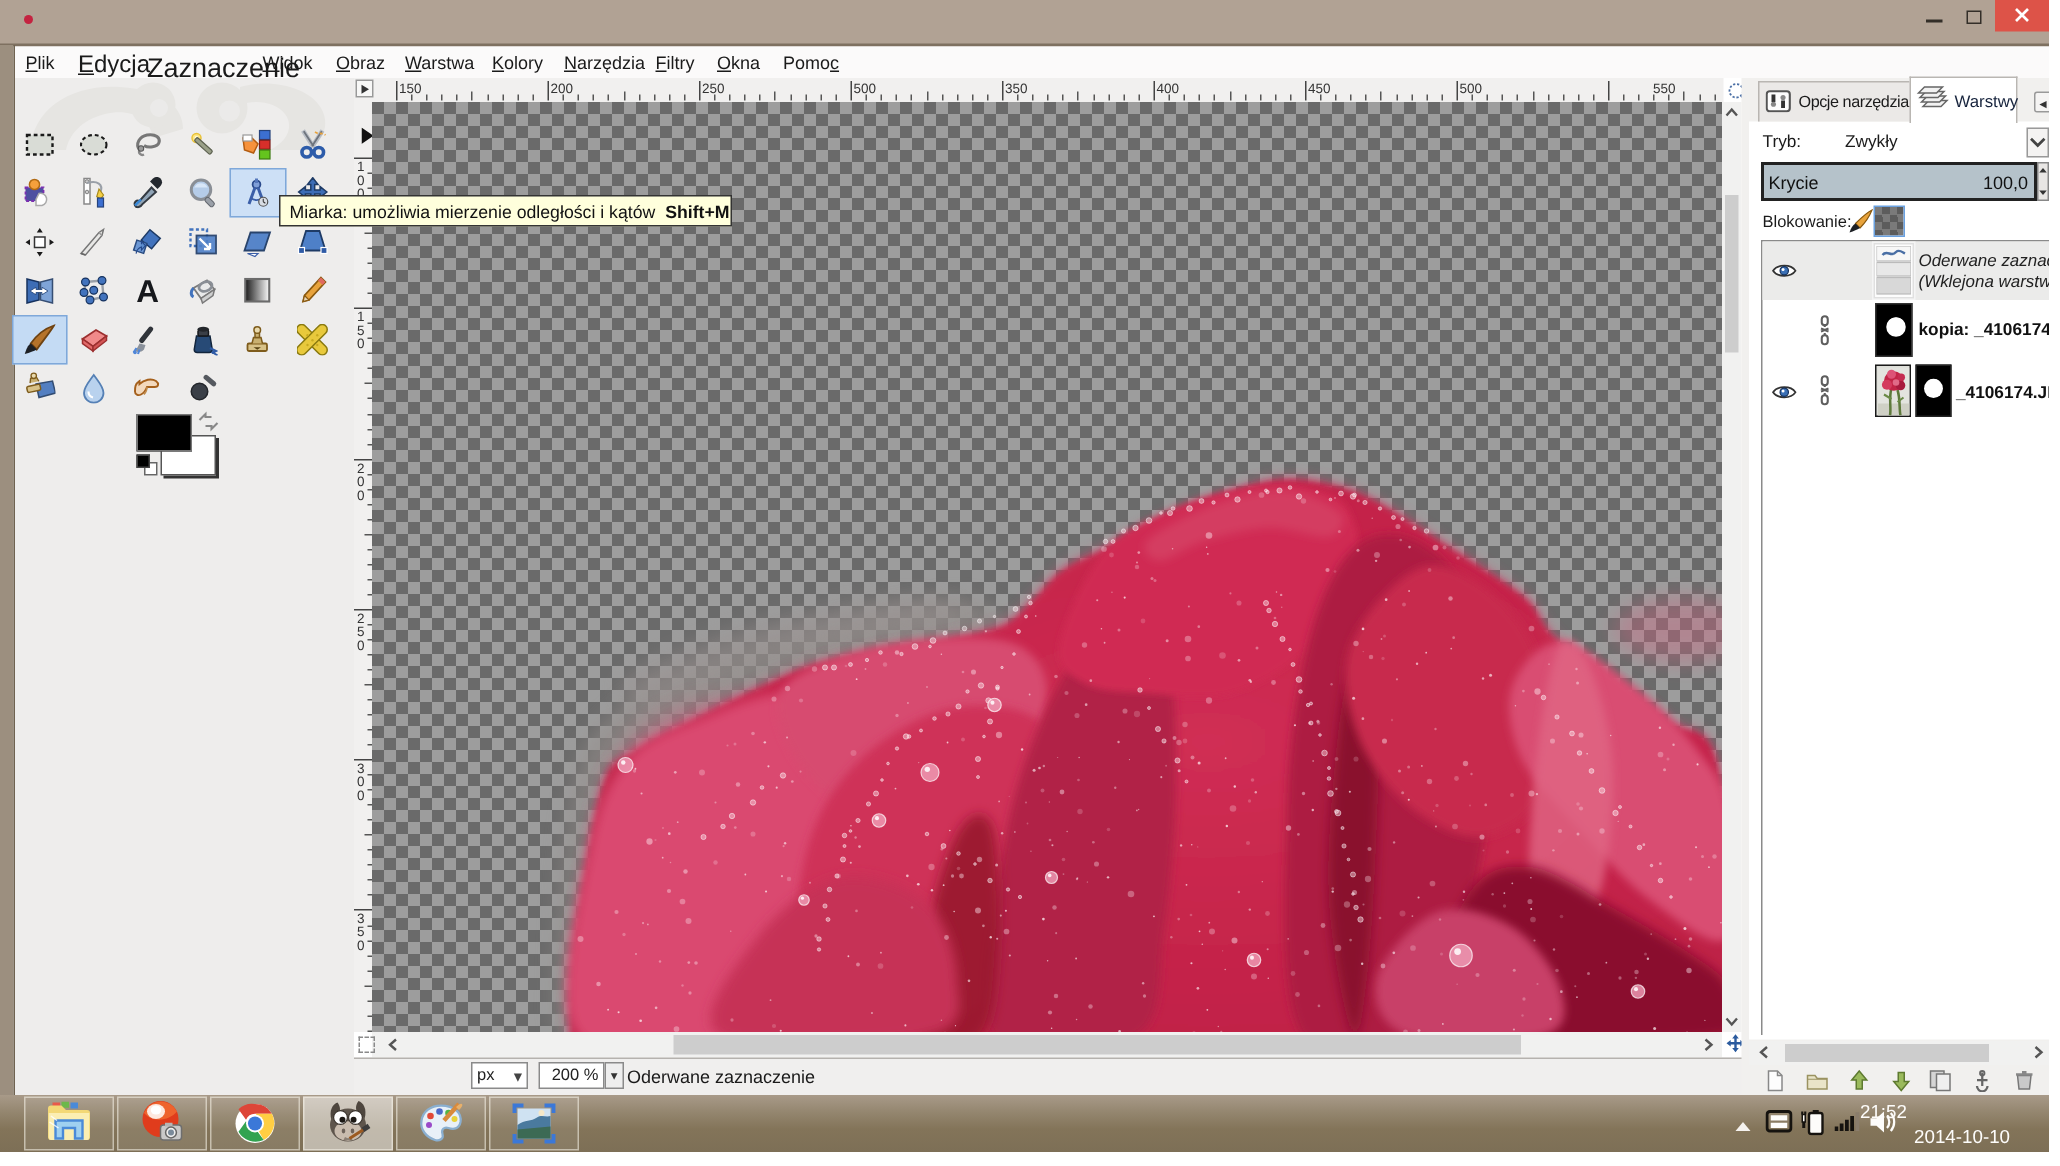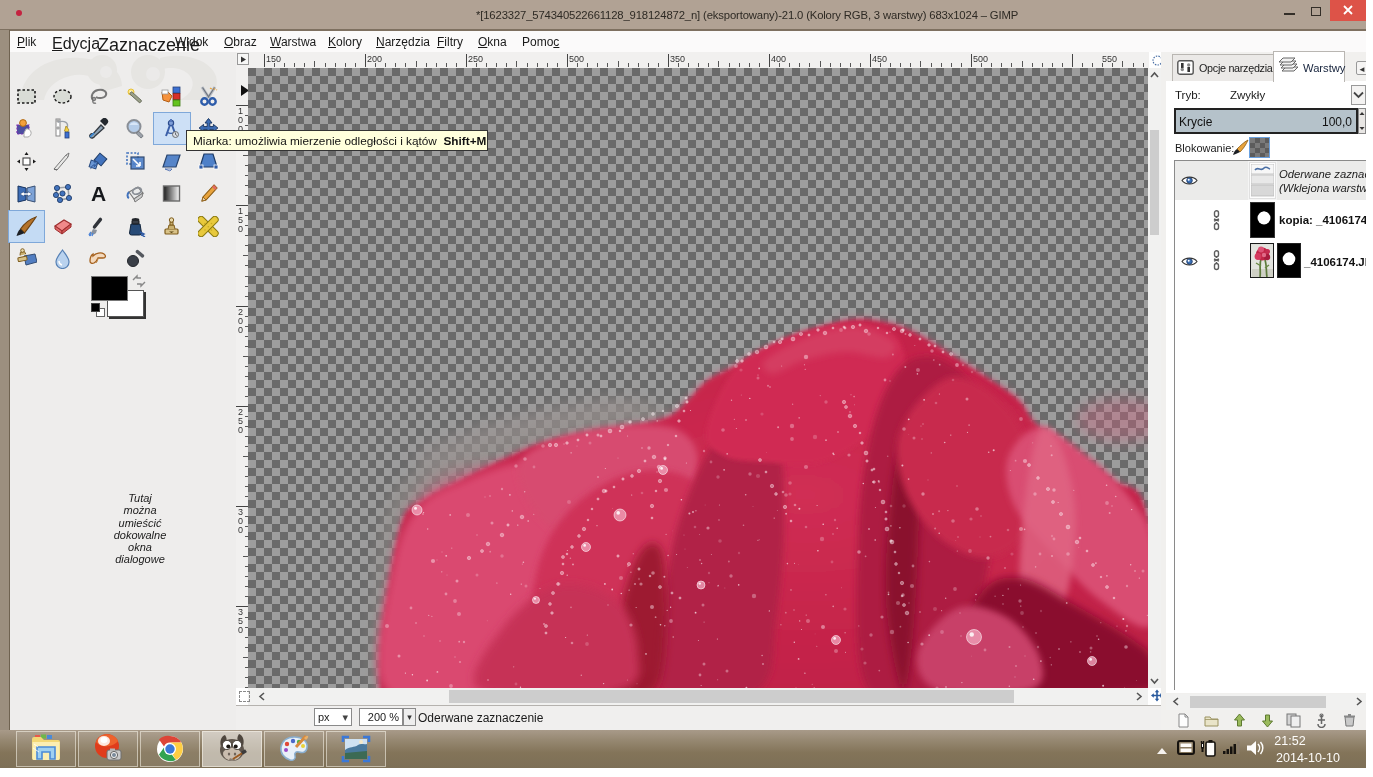--- a/index.html
+++ b/index.html
@@ -3,21 +3,20 @@
 <style>
 *{margin:0;padding:0;box-sizing:border-box}
 body{width:1373px;height:777px;background:#fff;font-family:"Liberation Sans",sans-serif;position:relative;overflow:hidden}
 #win{position:absolute;left:0;top:0;width:1366px;height:768px;overflow:hidden}
 .abs{position:absolute}
 </style></head><body>
 <div id="win">
 <div class="abs" style="left:0;top:0;width:1366px;height:30px;background:#b1a294"></div>
     <div class="abs" style="left:0;top:29px;width:1366px;height:2px;background:#7e7060"></div>
     <div class="abs" style="left:16px;top:10px;width:6px;height:6px;border-radius:50%;background:#c42340"></div>
-    <div class="abs" style="left:476px;top:9px;font-size:11.3px;letter-spacing:-0.15px;color:#2e2a24">*[1623327_574340522661128_918124872_n] (eksportowany)-21.0 (Kolory RGB, 3 warstwy) 683x1024 – GIMP</div>
     <div class="abs" style="left:1284px;top:13px;width:11px;height:2px;background:#332e28"></div>
     <div class="abs" style="left:1311px;top:7px;width:10px;height:9px;border:1.6px solid #332e28"></div>
     <div class="abs" style="left:1330px;top:0;width:36px;height:21px;background:#dd5348"></div>
     <svg class="abs" style="left:1342px;top:4px" width="12" height="12" viewBox="0 0 12 12">
       <path d="M2,2 L10,10 M10,2 L2,10" stroke="#fff" stroke-width="1.8"></path>
     </svg>
     <div class="abs" style="left:0;top:31px;width:1366px;height:21px;background:#fbfafa"></div>
     <div class="abs" style="left:17px;top:35px;font-size:12px;color:#1a1a1a"><u>P</u>lik</div>
     <div class="abs" style="left:52px;top:35px;font-size:16px;color:#1a1a1a"><u>E</u>dycja</div>
     <div class="abs" style="left:98px;top:35px;font-size:18px;color:#1a1a1a"><u>Z</u>aznaczenie</div>
@@ -235,21 +234,20 @@
       <circle cx="8" cy="13" r="5.5" fill="#3a3f47" stroke="#23262b" stroke-width="1"></circle>
       <rect x="11" y="1.5" width="10" height="3.4" rx="1.7" transform="rotate(40 12 3)" fill="#55595f"></rect>
     </svg>
     <div class="abs" style="left:107px;top:290px;width:37px;height:27px;background:#fff;border:1px solid #555;box-shadow:2px 2px 0 #333"></div>
     <div class="abs" style="left:91px;top:276px;width:37px;height:25px;background:#000;border:1px solid #777"></div>
     <div class="abs" style="left:96px;top:308px;width:9px;height:9px;background:#fff;border:1px solid #666"></div>
     <div class="abs" style="left:91px;top:303px;width:9px;height:9px;background:#000;border:1px solid #444"></div>
     <svg class="abs" style="left:131px;top:274px" width="16" height="14" viewBox="0 0 16 14">
       <path d="M2,6 L6,2 6,4 10,4 M14,8 L10,12 10,10 6,10" fill="none" stroke="#888" stroke-width="1.4"></path>
     </svg>
-    <div class="abs" style="left:60px;top:492px;width:160px;text-align:center;font-style:italic;font-size:11px;line-height:12.3px;color:#1a1a1a">Tutaj<br>można<br>umieścić<br>dokowalne<br>okna<br>dialogowe</div>
     <div class="abs" style="left:236px;top:52px;width:913px;height:16px;background:#f1f0ef"></div>
     <div class="abs" style="left:236px;top:52px;width:13px;height:636px;background:#f1f0ef"></div>
     <div class="abs" style="left:237px;top:53px;width:12px;height:12px;border:1px solid #999;background:#f7f7f6"></div>
     <svg class="abs" style="left:239px;top:55px" width="9" height="9" viewBox="0 0 9 9">
       <path d="M2,1.5 L7,4.5 2,7.5 Z" fill="#333"></path>
     </svg>
     <div style="position:absolute;left:264px;top:54px;width:1px;height:13px;background:#444"></div>
     <div style="position:absolute;left:266px;top:54px;font:9px 'Liberation Sans',sans-serif;color:#333">150</div>
     <div style="position:absolute;left:274px;top:63px;width:1px;height:4px;background:#555"></div>
     <div style="position:absolute;left:284px;top:63px;width:1px;height:4px;background:#555"></div>
@@ -1369,15 +1367,15 @@
         <rect x="3.5" y="8" width="2.5" height="5"></rect>
         <rect x="7" y="5.5" width="2.5" height="7.5"></rect>
         <rect x="10.5" y="3" width="2.5" height="10"></rect>
       </g>
       <rect x="14" y="0.5" width="2.5" height="12.5" fill="#8a7d6c"></rect>
     </svg>
     <svg class="abs" style="left:1246px;top:740px" width="18" height="16" viewBox="0 0 18 16">
       <path d="M1,5.5 h4 l5,-4.5 v14 l-5,-4.5 h-4 z" fill="#fdfcfa"></path>
       <path d="M12,4 a6,6 0 0 1 0,8 M14.5,2 a9,9 0 0 1 0,12" stroke="#fdfcfa" stroke-width="1.5" fill="none"></path>
     </svg>
-    <div class="abs" style="left:1240px;top:734px;width:100px;text-align:center;font-size:12.5px;color:#fdfcfa">21:52</div>
+    <div class="abs" style="left:1240px;top:734px;width:100px;text-align:left;font-size:12.5px;color:#fdfcfa">21:52</div>
     <div class="abs" style="left:1240px;top:751px;width:100px;text-align:right;font-size:12.5px;color:#fdfcfa">2014-10-10</div>
     <div class="abs" style="left:186px;top:130px;width:302px;height:21px;background:#ffffdc;border:1px solid #333;font-size:11.8px;color:#111;padding:3px 0 0 6px;white-space:nowrap">Miarka: umożliwia mierzenie odległości i kątów&nbsp; <b>Shift+M</b></div>
   </div>
 </body></html>

